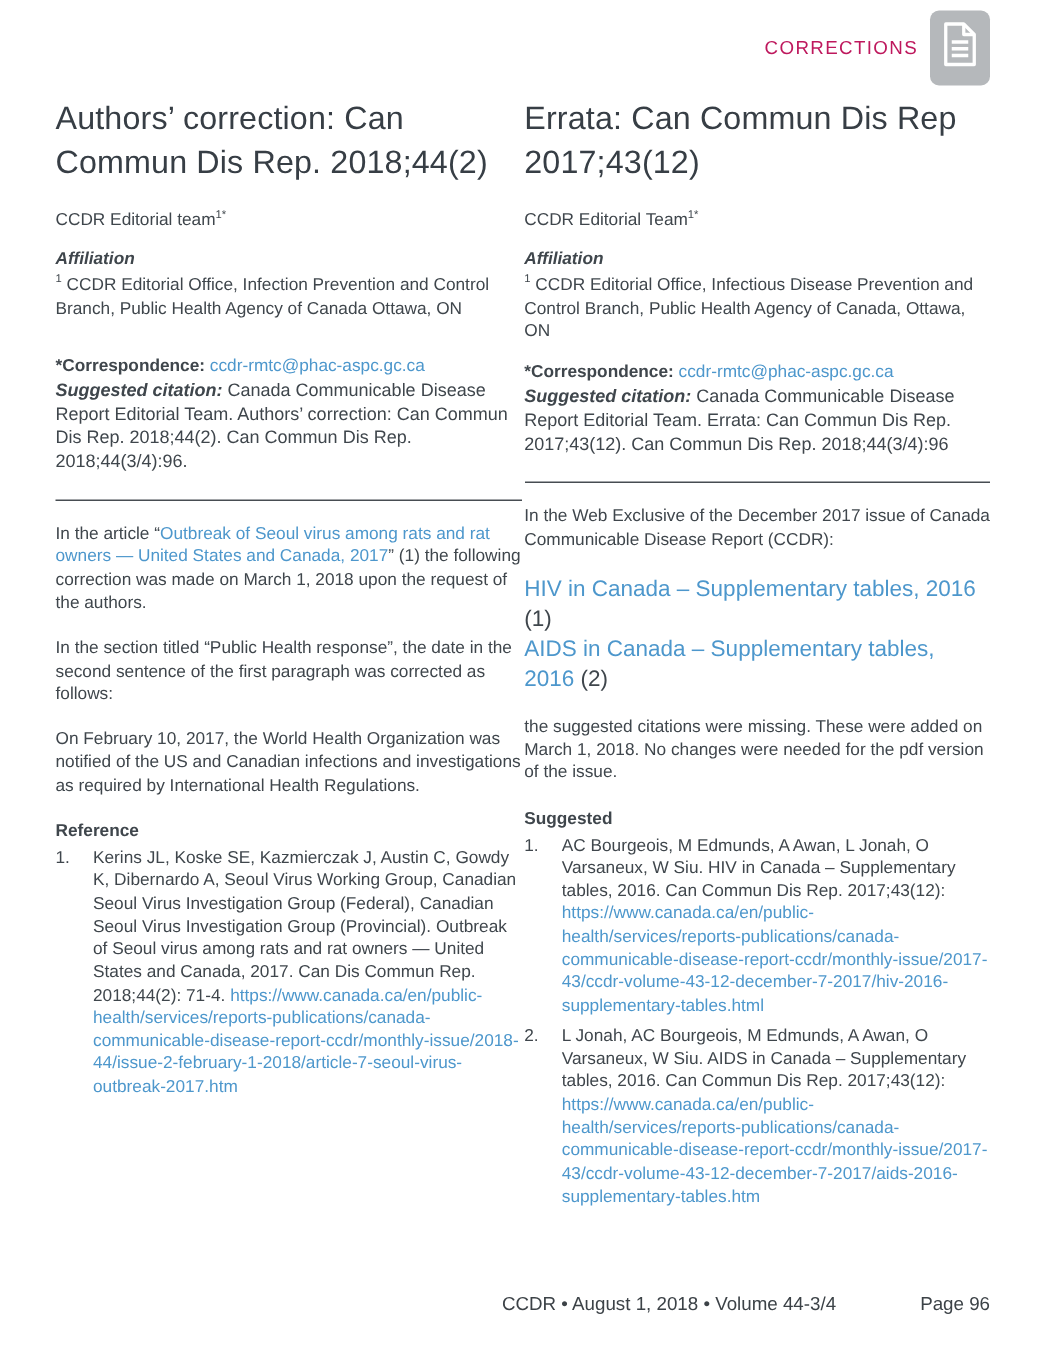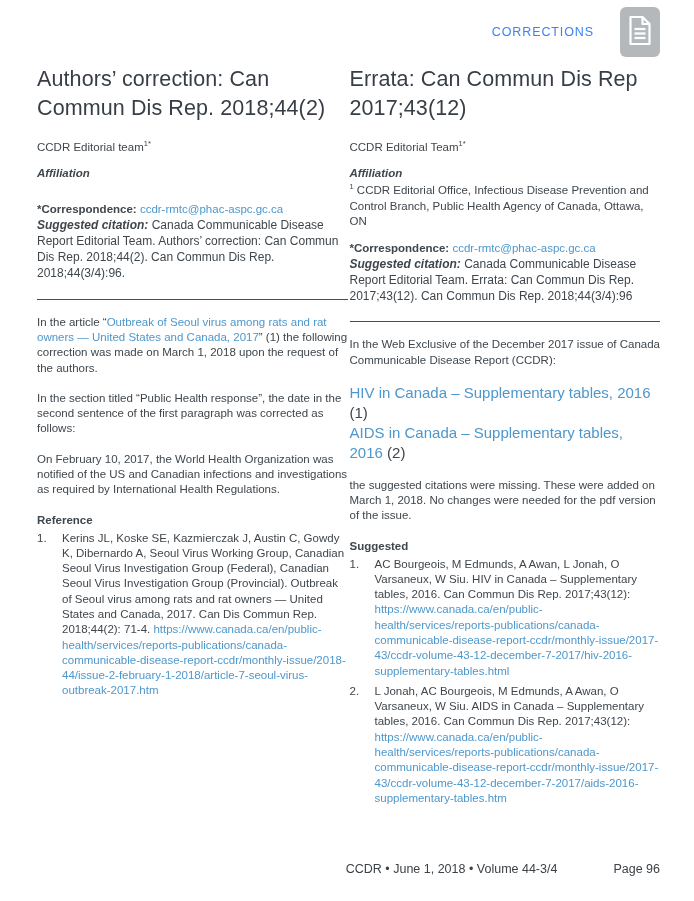--- a/index.html
+++ b/index.html
@@ -9,21 +9,21 @@
     font-family: "Liberation Sans", sans-serif;
     color: #3f464c;
     position: relative;
     overflow: hidden;
   }
   .page { padding: 7px 34px 0 37px; }
 
   
   .top-bar { display: flex; justify-content: flex-end; align-items: center; height: 50px; }
   .corrections-label {
-    font-size: 12.5px; letter-spacing: 0.9px; color: #3b82f6; margin-right: 26px;
+    font-size: 12.5px; letter-spacing: 0.9px; color: #be185d; margin-right: 8px;
   }
   .icon-box {
     width: 40px; height: 50px; background: #b5b8bb; border-radius: 6px;
     display: flex; align-items: center; justify-content: center;
   }
 
   
   .columns { display: grid; grid-template-columns: 1fr 1fr; column-gap: 2px; margin-top: 8px; }
   h1 {
     font-size: 21.5px; font-weight: 400; color: #373e45;
@@ -79,20 +79,23 @@
   <div class="columns">
 
     <div class="col-left">
       <h1>Authors’ correction: Can Commun Dis Rep. 2018;44(2)</h1>
 
       <div class="byline">
         <span>CCDR Editorial team</span><sup>1*</sup>
       </div>
 
       <div class="aff-heading">Affiliation</div>
+      <div class="aff-text">
+        <sup>1</sup><span> CCDR Editorial Office, Infection Prevention and Control Branch, Public Health Agency of Canada Ottawa, ON</span>
+      </div>
 
       <div class="corr">
         <span class="corr-label">*Correspondence: </span><a class="link">ccdr-rmtc@phac-aspc.gc.ca</a>
       </div>
 
       <div class="citation">
         <span class="citation-label">Suggested citation: </span><span>Canada Communicable Disease Report Editorial Team. Authors’ correction: Can Commun Dis Rep. 2018;44(2). Can Commun Dis Rep. 2018;44(3/4):96.</span>
       </div>
 
       <hr class="divider">
@@ -163,15 +166,15 @@
             <span>L Jonah, AC Bourgeois, M Edmunds, A Awan, O Varsaneux, W Siu. AIDS in Canada – Supplementary tables, 2016. Can Commun Dis Rep. 2017;43(12): </span><a class="link">https://www.canada.ca/en/public-health/services/reports-publications/canada-communicable-disease-report-ccdr/monthly-issue/2017-43/ccdr-volume-43-12-december-7-2017/aids-2016-supplementary-tables.htm</a>
           </span>
         </li>
       </ol>
     </div>
 
   </div>
 </div>
 
 <div class="footer">
-  <span>CCDR • June 1, 2018 • Volume 44-3/4</span>
+  <span>CCDR • August 1, 2018 • Volume 44-3/4</span>
   <span>Page 96</span>
 </div>
 
 </body></html>

